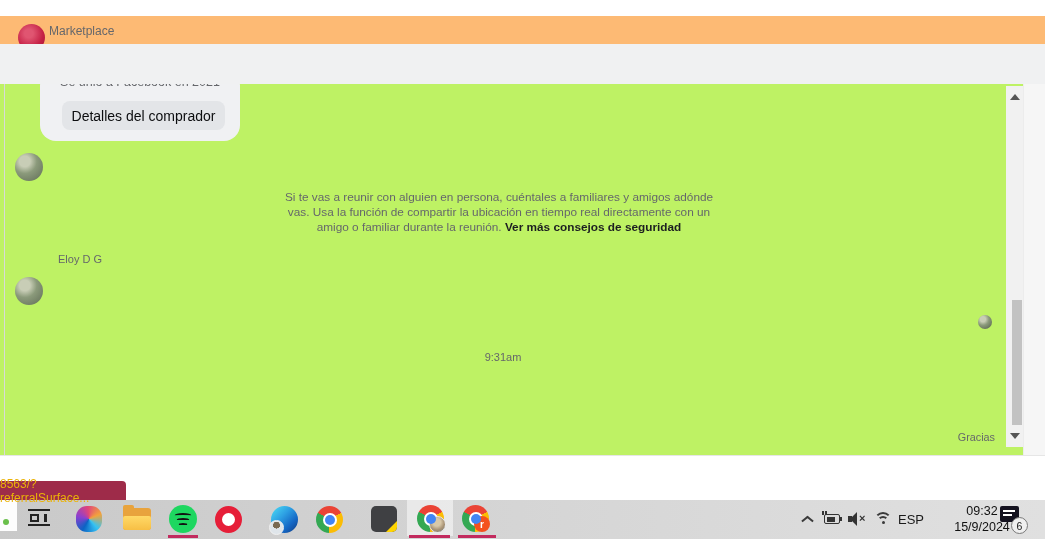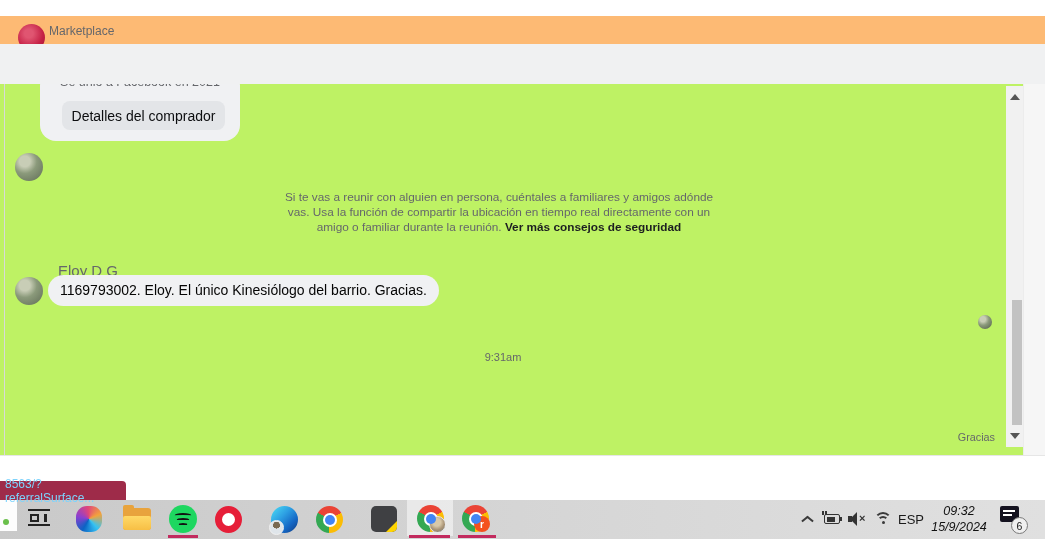--- a/index.html
+++ b/index.html
@@ -36,42 +36,42 @@
     background:radial-gradient(circle at 35% 30%, #c8cdb6 0 20%, #8b9a7b 45%, #5f6b55 100%); }
   .bubble-in { background:#f0f1f3; color:#050505; font-size:14px; line-height:19px;
     padding:6px 12px; border-radius:18px; white-space:nowrap; }
   .bubble-out { right:43px; top:298px; max-width:538px; background:#0084ff; color:#fff;
     font-size:14px; line-height:19px; padding:7px 12px; border-radius:18px; }
 
   .safety { left:278px; top:106px; width:442px; text-align:center;
     font-size:11.8px; line-height:15px; color:#65676b; }
   .safety-link { color:#1c1e21; font-weight:600; cursor:pointer; }
 
-  .sender-name { left:58px; top:178px; font-size:15px; color:#65676b; }
+  .sender-name { left:58px; top:169px; font-size:11px; color:#65676b; }
   .timestamp { left:0; top:267px; width:1006px; text-align:center; font-size:11px; color:#65676b; }
   .sent-status { right:50px; top:347px; font-size:10.8px; color:#65676b; }
   .receipt-avatar { left:978px; top:231px; width:14px; height:14px; border-radius:50%;
     background:radial-gradient(circle at 35% 30%, #c8cdb6 0 20%, #8b9a7b 45%, #4f5b45 100%); }
 
   
   .right-strip { left:1023px; top:84px; width:22px; height:413px; background:#f6f6f6; border-left:1px solid #ececec; }
   .sb-track { left:1006px; top:86px; width:17px; height:361px; background:#f1f1f1; }
   .sb-thumb { left:1012px; top:300px; width:10px; height:125px; background:#c2c2c2; }
   .tri-up { width:0; height:0; border-left:5px solid transparent; border-right:5px solid transparent; border-bottom:6px solid #555; }
   .tri-down { width:0; height:0; border-left:5px solid transparent; border-right:5px solid transparent; border-top:6px solid #555; }
   .sb-up { left:1010px; top:94px; }
   .sb-down { left:1010px; top:433px; }
   .page-down { left:1028px; top:483px; border-left-width:4px; border-right-width:4px; border-top-width:5px; border-top-color:#8a8a8a; }
 
   
   .composer { left:0; top:455px; width:1045px; height:42px; background:#fff; border-top:1px solid #e6e6e6; }
 
   
   .status-tooltip { left:0; top:481px; width:126px; height:19px; background:#9e2b49; border-radius:0 4px 0 0;
-    color:#7dd3fc; font-size:12px; display:flex; align-items:center; padding-left:5px; z-index:5; }
+    color:#eab308; font-size:12px; display:flex; align-items:center; z-index:5; }
 
   
   .taskbar { left:0; top:500px; width:1045px; height:39px;
     background:linear-gradient(90deg,#c9c9c9 0%, #d4d4d4 45%, #e0e0e0 100%); z-index:4; }
   .win-sliver { left:0; top:0; width:17px; height:31px; background:#fdfdfd; }
   .green-dot { left:3px; top:19px; width:6px; height:6px; border-radius:50%; background:#6abf4b; }
   .tb-btn { cursor:pointer; }
   .underline { height:3px; background:#c22a5e; bottom:1px; }
 
   .taskview { left:28px; top:509px; width:22px; height:17px; border-top:2px solid #222; border-bottom:2px solid #222; }
@@ -143,21 +143,21 @@
     border-top:7px solid transparent; border-bottom:7px solid transparent; border-right:7px solid #333; }
   .speaker .spk-x { position:absolute; left:11px; top:0px; font-size:11px; font-weight:bold; color:#333; }
 
   .wifi { left:874px; top:512px; width:18px; height:14px; }
   .wifi .arc { position:absolute; left:50%; transform:translateX(-50%); border:2px solid transparent; border-top-color:#3a3a3a; border-radius:50%; }
   .wifi .a1 { top:0; width:18px; height:18px; }
   .wifi .a2 { top:4px; width:11px; height:11px; }
   .wifi .dot { position:absolute; left:50%; top:9px; width:3px; height:3px; margin-left:-1.5px; border-radius:50%; background:#3a3a3a; }
 
   .lang { left:898px; top:512px; font-size:13px; color:#1a1a1a; }
-  .clock { left:926px; top:504px; width:66px; text-align:center; font-size:12.5px; color:#111; line-height:15.5px;font-style:italic; }
+  .clock { left:949px; top:504px; width:66px; text-align:center; font-size:12.5px; color:#111; line-height:15.5px; }
 
   .notif { left:1000px; top:506px; width:19px; height:16px; background:#14121f; border-radius:2px; }
   .notif .ln { position:absolute; left:3px; width:12px; height:1.6px; background:#fff; }
   .notif .l1 { top:4px; } .notif .l2 { top:8px; width:9px; }
   .notif-badge { left:1011px; top:517px; width:17px; height:17px; border-radius:50%; background:#efefef;
     border:1px solid #7a7a7a; color:#1a1a1a; font-size:10.5px; display:flex; align-items:center; justify-content:center; }
 </style>
 </head>
 <body>
 
@@ -182,21 +182,20 @@
 
     <div class="abs avatar" style="left:15px; top:69px;"></div>
 
     <div class="abs safety">
       <span>Si te vas a reunir con alguien en persona, cuéntales a familiares y amigos adónde vas. Usa la función de compartir la ubicación en tiempo real directamente con un amigo o familiar durante la reunión. </span>
       <span class="safety-link">Ver más consejos de seguridad</span>
     </div>
 
     <div class="abs sender-name">Eloy D G</div>
     <div class="abs avatar" style="left:15px; top:193px;"></div>
-    <div class="abs bubble-in" style="left:48px; top:191px;">1169793002. Eloy. El único Kinesiólogo del barrio. Gracias.</div>
 
     <div class="abs receipt-avatar"></div>
 
     <div class="abs timestamp">9:31am</div>
 
     <div class="abs sent-status">Gracias</div>
   </div>
 
   <div class="abs left-edge-line"></div>
 

